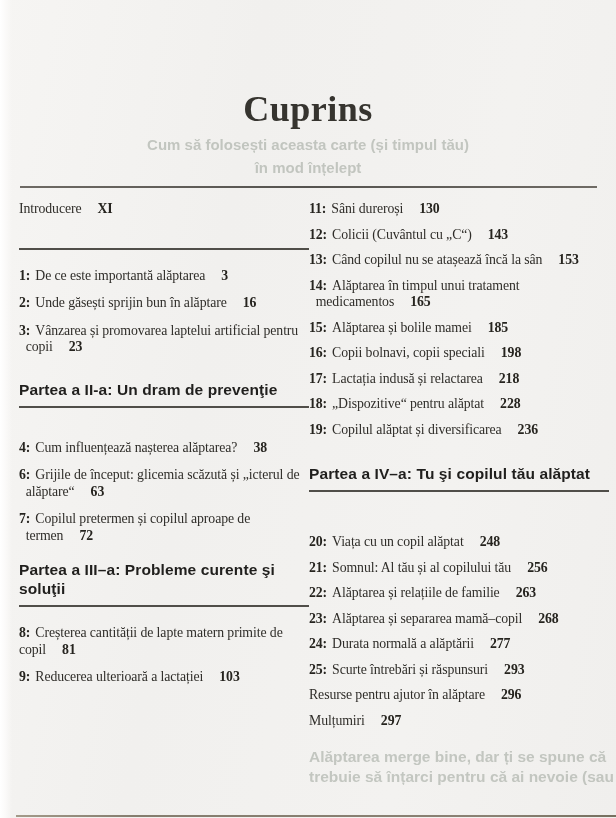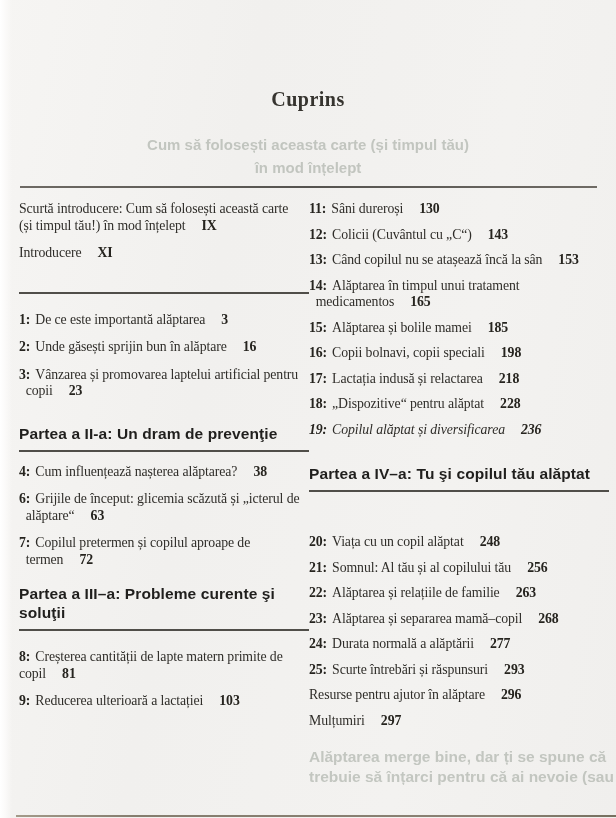--- a/index.html
+++ b/index.html
@@ -16,21 +16,21 @@
     position:absolute;left:0;top:0;bottom:0;width:12px;
     background:linear-gradient(to right,#ffffff,#fbfaf9 45%,rgba(243,242,240,0));
   }
   .edge-bottom{
     position:absolute;left:16px;right:0;bottom:1px;height:2px;
     background:linear-gradient(to right,#a39a89,#857d6e 20%,#8a8173 80%,#76705f);
   }
   .page-title{
     position:absolute;top:88px;left:0;right:0;
     text-align:center;
-    font-size:20px;font-weight:bold;color:#36342f;
+    font-size:36px;font-weight:bold;color:#36342f;
     letter-spacing:.5px;
   }
   .ghost{
     position:absolute;
     font-family:"Liberation Sans","DejaVu Sans",sans-serif;
     font-weight:bold;
     color:rgba(150,158,148,.52);
     filter:blur(.7px);
     white-space:pre;
   }
@@ -79,24 +79,20 @@
 
   <div class="page-title">Cuprins</div>
 
   <div class="ghost ghost-heading">Cum să folosești aceasta carte (și timpul tău)
 în mod înțelept</div>
 
   <div class="main-rule"></div>
 
   <div class="col col-left">
 
-    <div class="entry">
-      <span class="num"></span><span class="lbl">Scurtă introducere: Cum să folosești această carte
-(și timpul tău!) în mod înțelept</span><span class="pg">IX</span>
-    </div>
 
     <div class="entry" style="margin-bottom:18px;">
       <span class="num"></span><span class="lbl">Introducere</span><span class="pg">XI</span>
     </div>
 
     <div class="part" style="margin-top:30px;">
       <div class="part-rule"></div>
     </div>
 
     <div class="entry">
@@ -105,21 +101,21 @@
 
     <div class="entry">
       <span class="num">2:</span><span class="lbl">Unde găsești sprijin bun în alăptare</span><span class="pg">16</span>
     </div>
 
     <div class="entry" style="margin-bottom:0;">
       <span class="num">3:</span><span class="lbl">Vânzarea și promovarea laptelui artificial pentru
   copii</span><span class="pg">23</span>
     </div>
 
-    <div class="part" style="margin-top:24px;margin-bottom:12px;">
+    <div class="part" style="margin-top:24px;margin-bottom:32px;">
       <div class="part-title">Partea a II-a: Un dram de prevenţie</div>
       <div class="part-rule"></div>
     </div>
 
     <div class="entry">
       <span class="num">4:</span><span class="lbl">Cum influențează nașterea alăptarea?</span><span class="pg">38</span>
     </div>
 
 
     <div class="entry">
@@ -178,21 +174,21 @@
     </div>
 
     <div class="entry">
       <span class="num">17:</span><span class="lbl">Lactația indusă și relactarea</span><span class="pg">218</span>
     </div>
 
     <div class="entry">
       <span class="num">18:</span><span class="lbl">„Dispozitive“ pentru alăptat</span><span class="pg">228</span>
     </div>
 
-    <div class="entry" style="margin-bottom:8px;font-style:italic;">
+    <div class="entry" style="margin-bottom:8px;">
       <span class="num">19:</span><span class="lbl">Copilul alăptat și diversificarea</span><span class="pg">236</span>
     </div>
 
     <div class="part" style="margin-top:26px;margin-bottom:42px;">
       <div class="part-title">Partea a IV–a: Tu şi copilul tău alăptat</div>
       <div class="part-rule"></div>
     </div>
 
     <div class="entry">
       <span class="num">20:</span><span class="lbl">Viața cu un copil alăptat</span><span class="pg">248</span>

